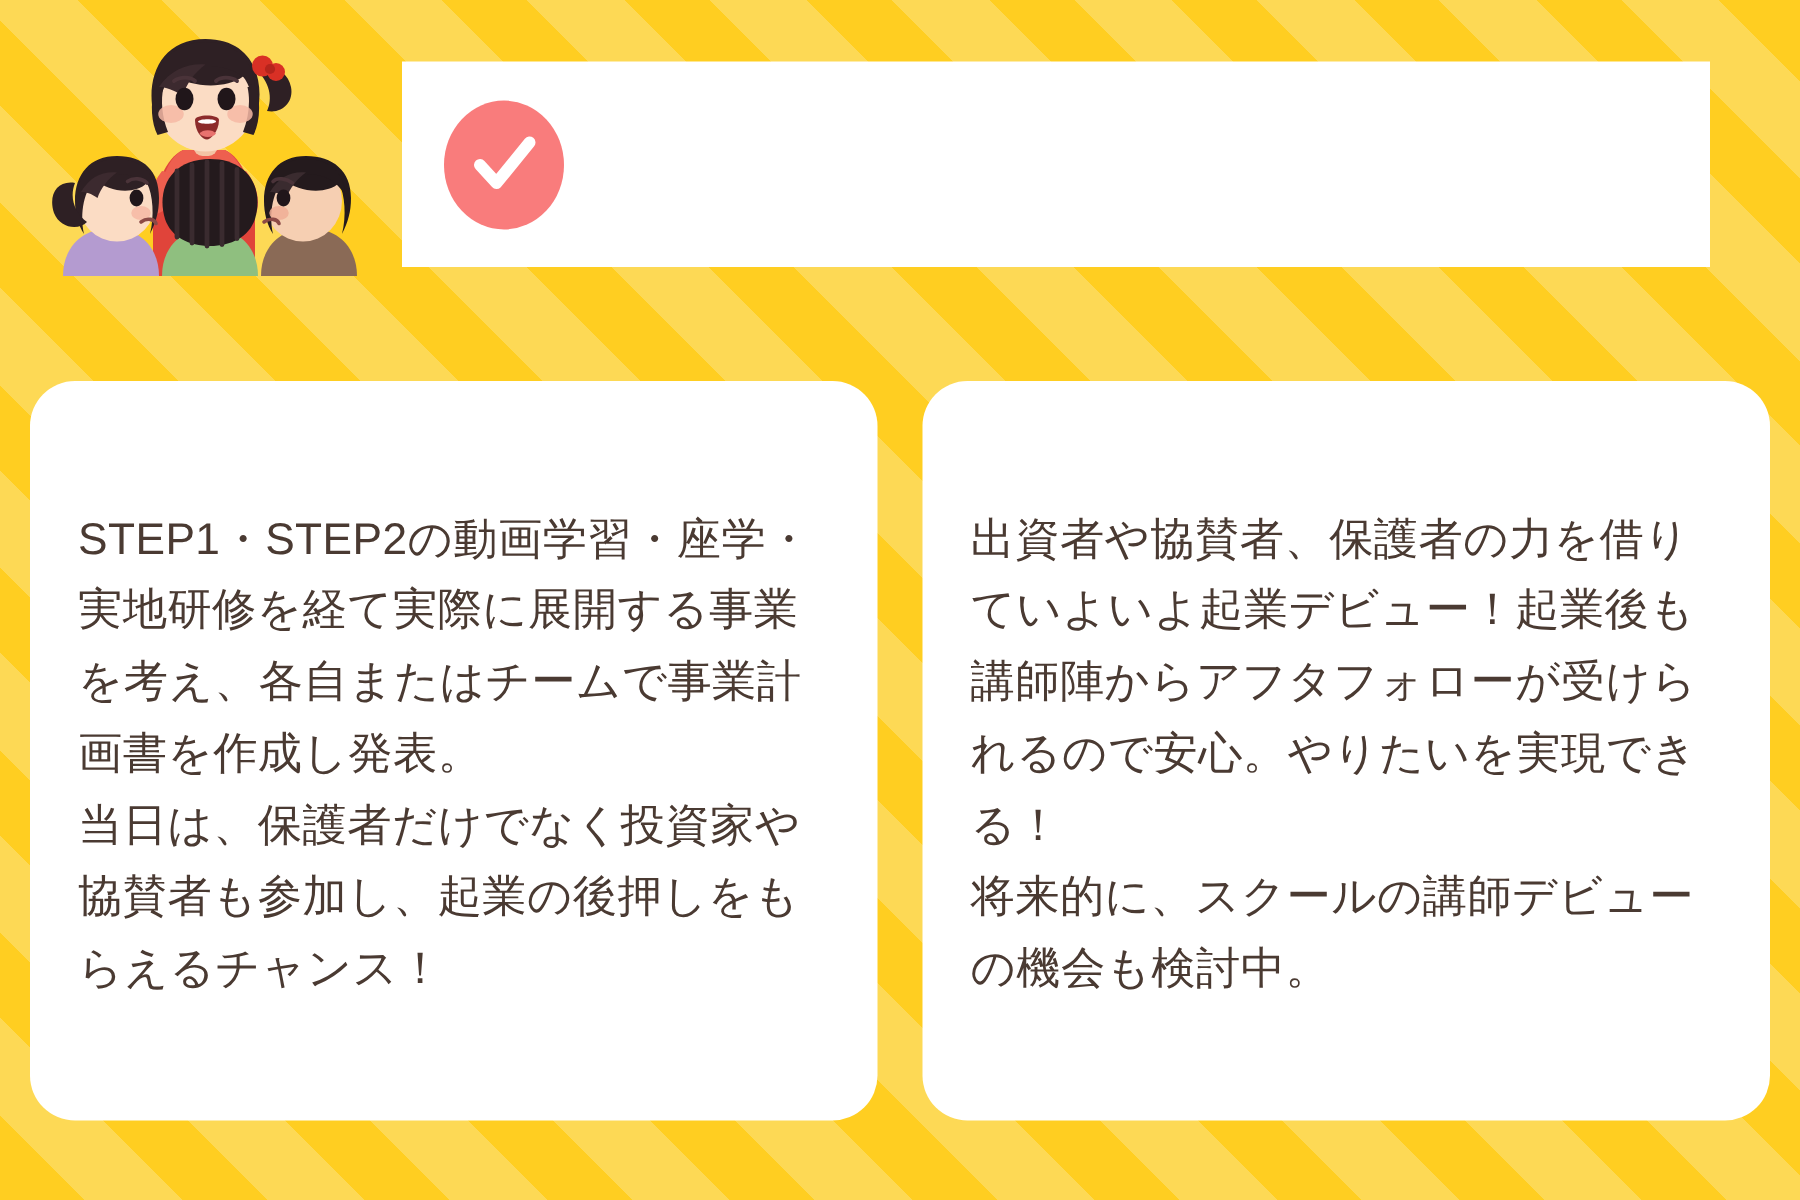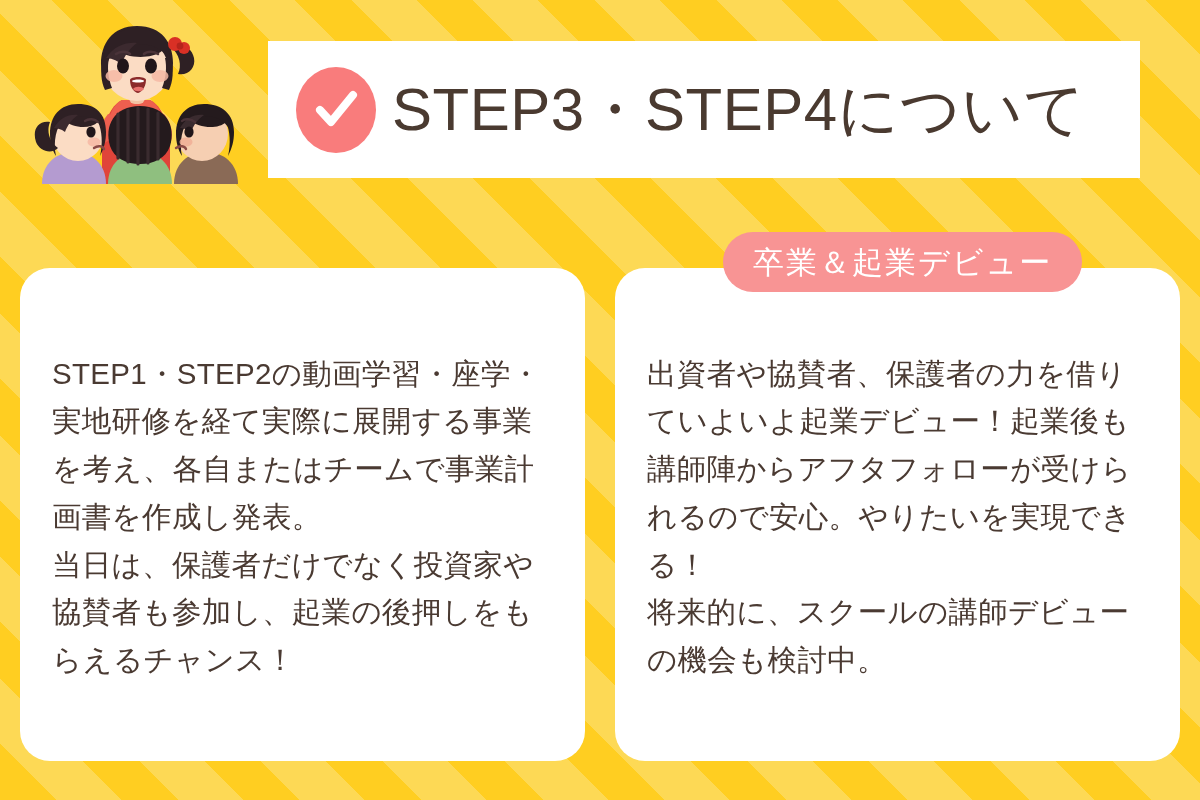--- a/index.html
+++ b/index.html
@@ -88,21 +88,21 @@
     top: 0;
     width: 565px;
     height: 524px;
   }
   .column.left  { left: 20px; }
   .column.right { left: 615px; }
 
   .card {
     position: absolute;
     left: 0;
-    top: 36px;
+    top: 22px;
     width: 565px;
     height: 493px;
     background: #FFFFFF;
     border-radius: 30px;
     box-sizing: border-box;
     padding: 52px 32px 20px 32px;
   }
 
   .badge {
     position: absolute;
@@ -207,34 +207,32 @@
       <path d="M142 130 C146 127 151 128 152 131" stroke="#8C4A46" stroke-width="2.4" fill="none" stroke-linecap="round"></path>
     </svg>
   </div>
 
   <div class="title-bar">
     <span class="check-badge">
       <svg viewBox="0 0 52 52" xmlns="http://www.w3.org/2000/svg" aria-hidden="true">
         <path d="M10 26 L21 38 L43 11" stroke="#FFFFFF" stroke-width="8" fill="none" stroke-linecap="round" stroke-linejoin="round"></path>
       </svg>
     </span>
-    <span class="title-text">STEP3・STEP4について</span>
   </div>
 
   <div class="columns">
 
     <div class="column left">
       <div class="card">
         <p class="card-body">STEP1・STEP2の動画学習・座学・実地研修を経て実際に展開する事業を考え、各自またはチームで事業計画書を作成し発表。
 当日は、保護者だけでなく投資家や協賛者も参加し、起業の後押しをもらえるチャンス！</p>
       </div>
     </div>
 
     <div class="column right">
       <div class="card">
         <p class="card-body">出資者や協賛者、保護者の力を借りていよいよ起業デビュー！起業後も講師陣からアフタフォローが受けられるので安心。やりたいを実現できる！
 将来的に、スクールの講師デビューの機会も検討中。</p>
       </div>
-      <span class="badge right-badge">卒業＆起業デビュー</span>
     </div>
 
   </div>
 </div>
 
 </body></html>

